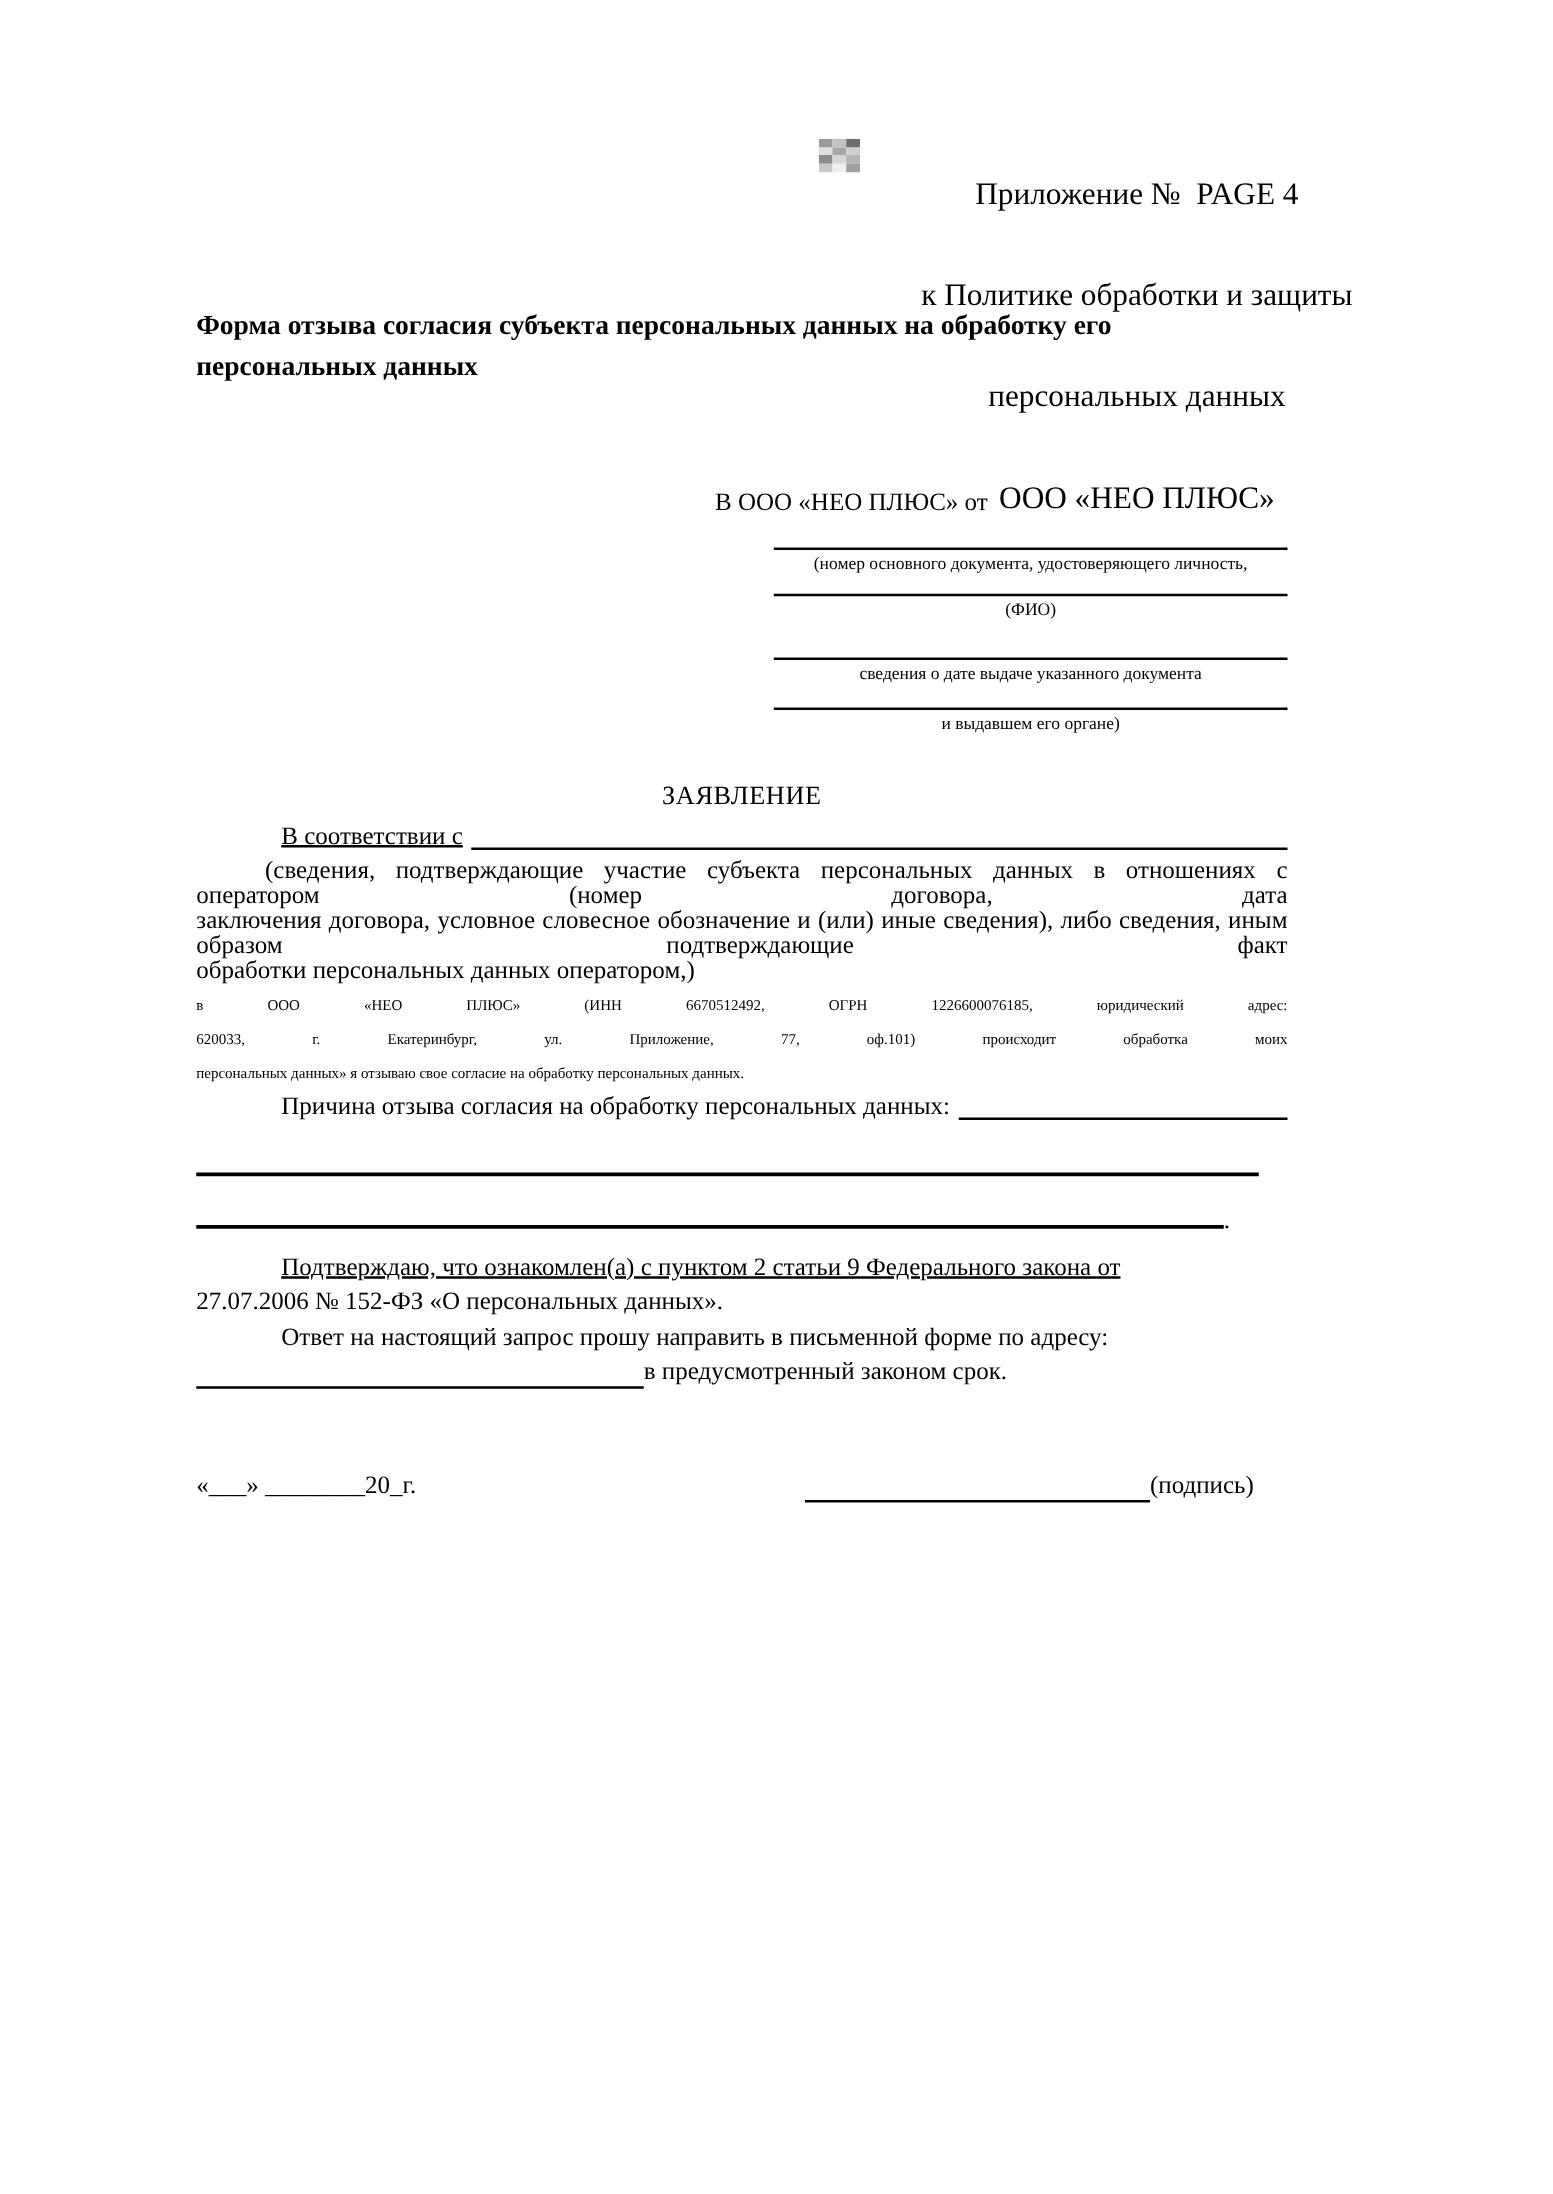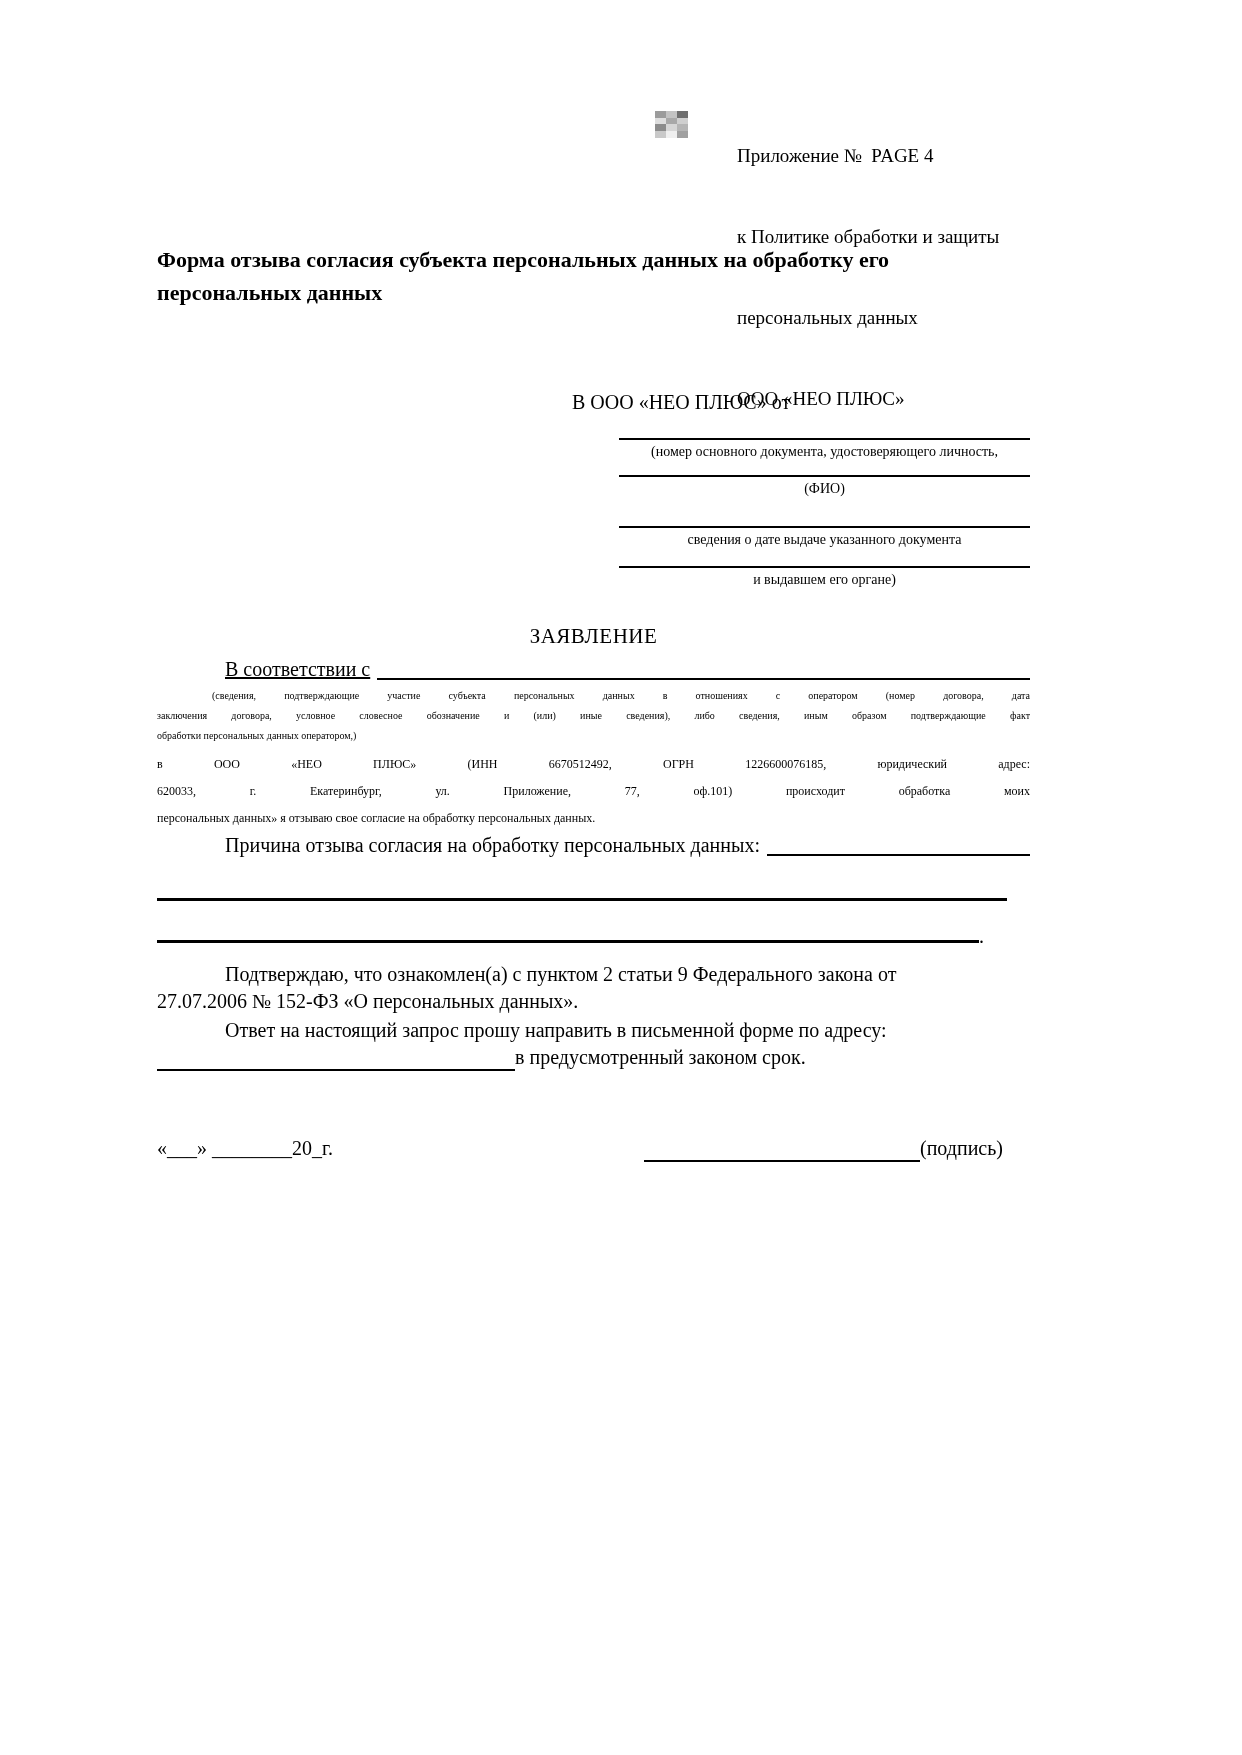--- a/index.html
+++ b/index.html
@@ -10,22 +10,23 @@
     margin:0 auto;
     background:#ffffff;
     color:#000;
     font-family:"Liberation Serif","DejaVu Serif",serif;
     font-size:20px;
     overflow:hidden;
   }
   
   .header-block {
     position:absolute; left:737px; top:88px;
-    font-size:19px; line-height:27px;
+    font-size:25px; line-height:27px;
     white-space:pre;
+    text-align:center;
   }
   .artifact { position:absolute; left:655px; top:111px; width:33px; height:27px; }
   
   .content { position:absolute; left:157px; top:0; width:873px; }
   .title {
     margin-top:243px;
     font-size:22px; font-weight:bold; line-height:33px;
   }
   
   .addressee { width:458px; margin-left:auto; margin-top:80px; }
@@ -39,34 +40,34 @@
   .caption {
     text-align:center; font-size:14px; line-height:17px; padding-top:3px;
   }
   .statement-heading {
     margin-top:35px; text-align:center; font-size:21px; line-height:26px;
     letter-spacing:0.5px;
   }
   .intro-row { display:flex; margin-top:7px; padding-left:68px; line-height:27px; }
   .intro-row .lbl { white-space:nowrap;text-decoration:underline; }
   .fill { flex:1 1 auto; height:24px; border-bottom:2px solid #000; margin-left:7px; }
-  .note { font-size:10px; line-height:20px; margin-top:3px; }
+  .note { font-size:20px; line-height:20px; margin-top:3px; }
   .note .jl { text-align:justify; text-align-last:justify; }
   .note .jl.first { text-indent:55px; }
   .note .jl.last { text-align:left; text-align-last:left; }
   .mainpara { margin-top:5px; font-size:12px; line-height:27px; }
   .mainpara .jl { text-align:justify; text-align-last:justify; }
   .mainpara .jl.last { text-align:left; text-align-last:left; }
   .reason-row { display:flex; margin-top:0; padding-left:68px; line-height:27px; }
   .reason-row .lbl { white-space:nowrap; }
   .blank1 { margin-top:39px; width:850px; border-bottom:3px solid #000; height:0; }
   .blank2-row { display:flex; align-items:flex-end; margin-top:24px; line-height:22px; }
   .blank2 { width:822px; border-bottom:3px solid #000; height:0; margin-bottom:4px; }
   .confirm { margin-top:14px; line-height:27px; }
-  .confirm .l1 { padding-left:68px; }
+  .confirm .l1 { padding-left:68px;text-decoration:underline; }
   .reply { margin-top:2px; line-height:27px; }
   .reply .l1 { padding-left:68px; }
   .reply-row2 { display:flex; align-items:flex-end; }
   .reply-fill { width:358px; border-bottom:2px solid #000; height:24px; }
   .footer-row {
     display:flex; justify-content:space-between; align-items:flex-end;
     margin-top:64px; padding-right:27px; line-height:27px;
   }
   .sig-group { display:flex; align-items:flex-end; }
   .sig-line { width:276px; border-bottom:2px solid #000; height:24px; }

